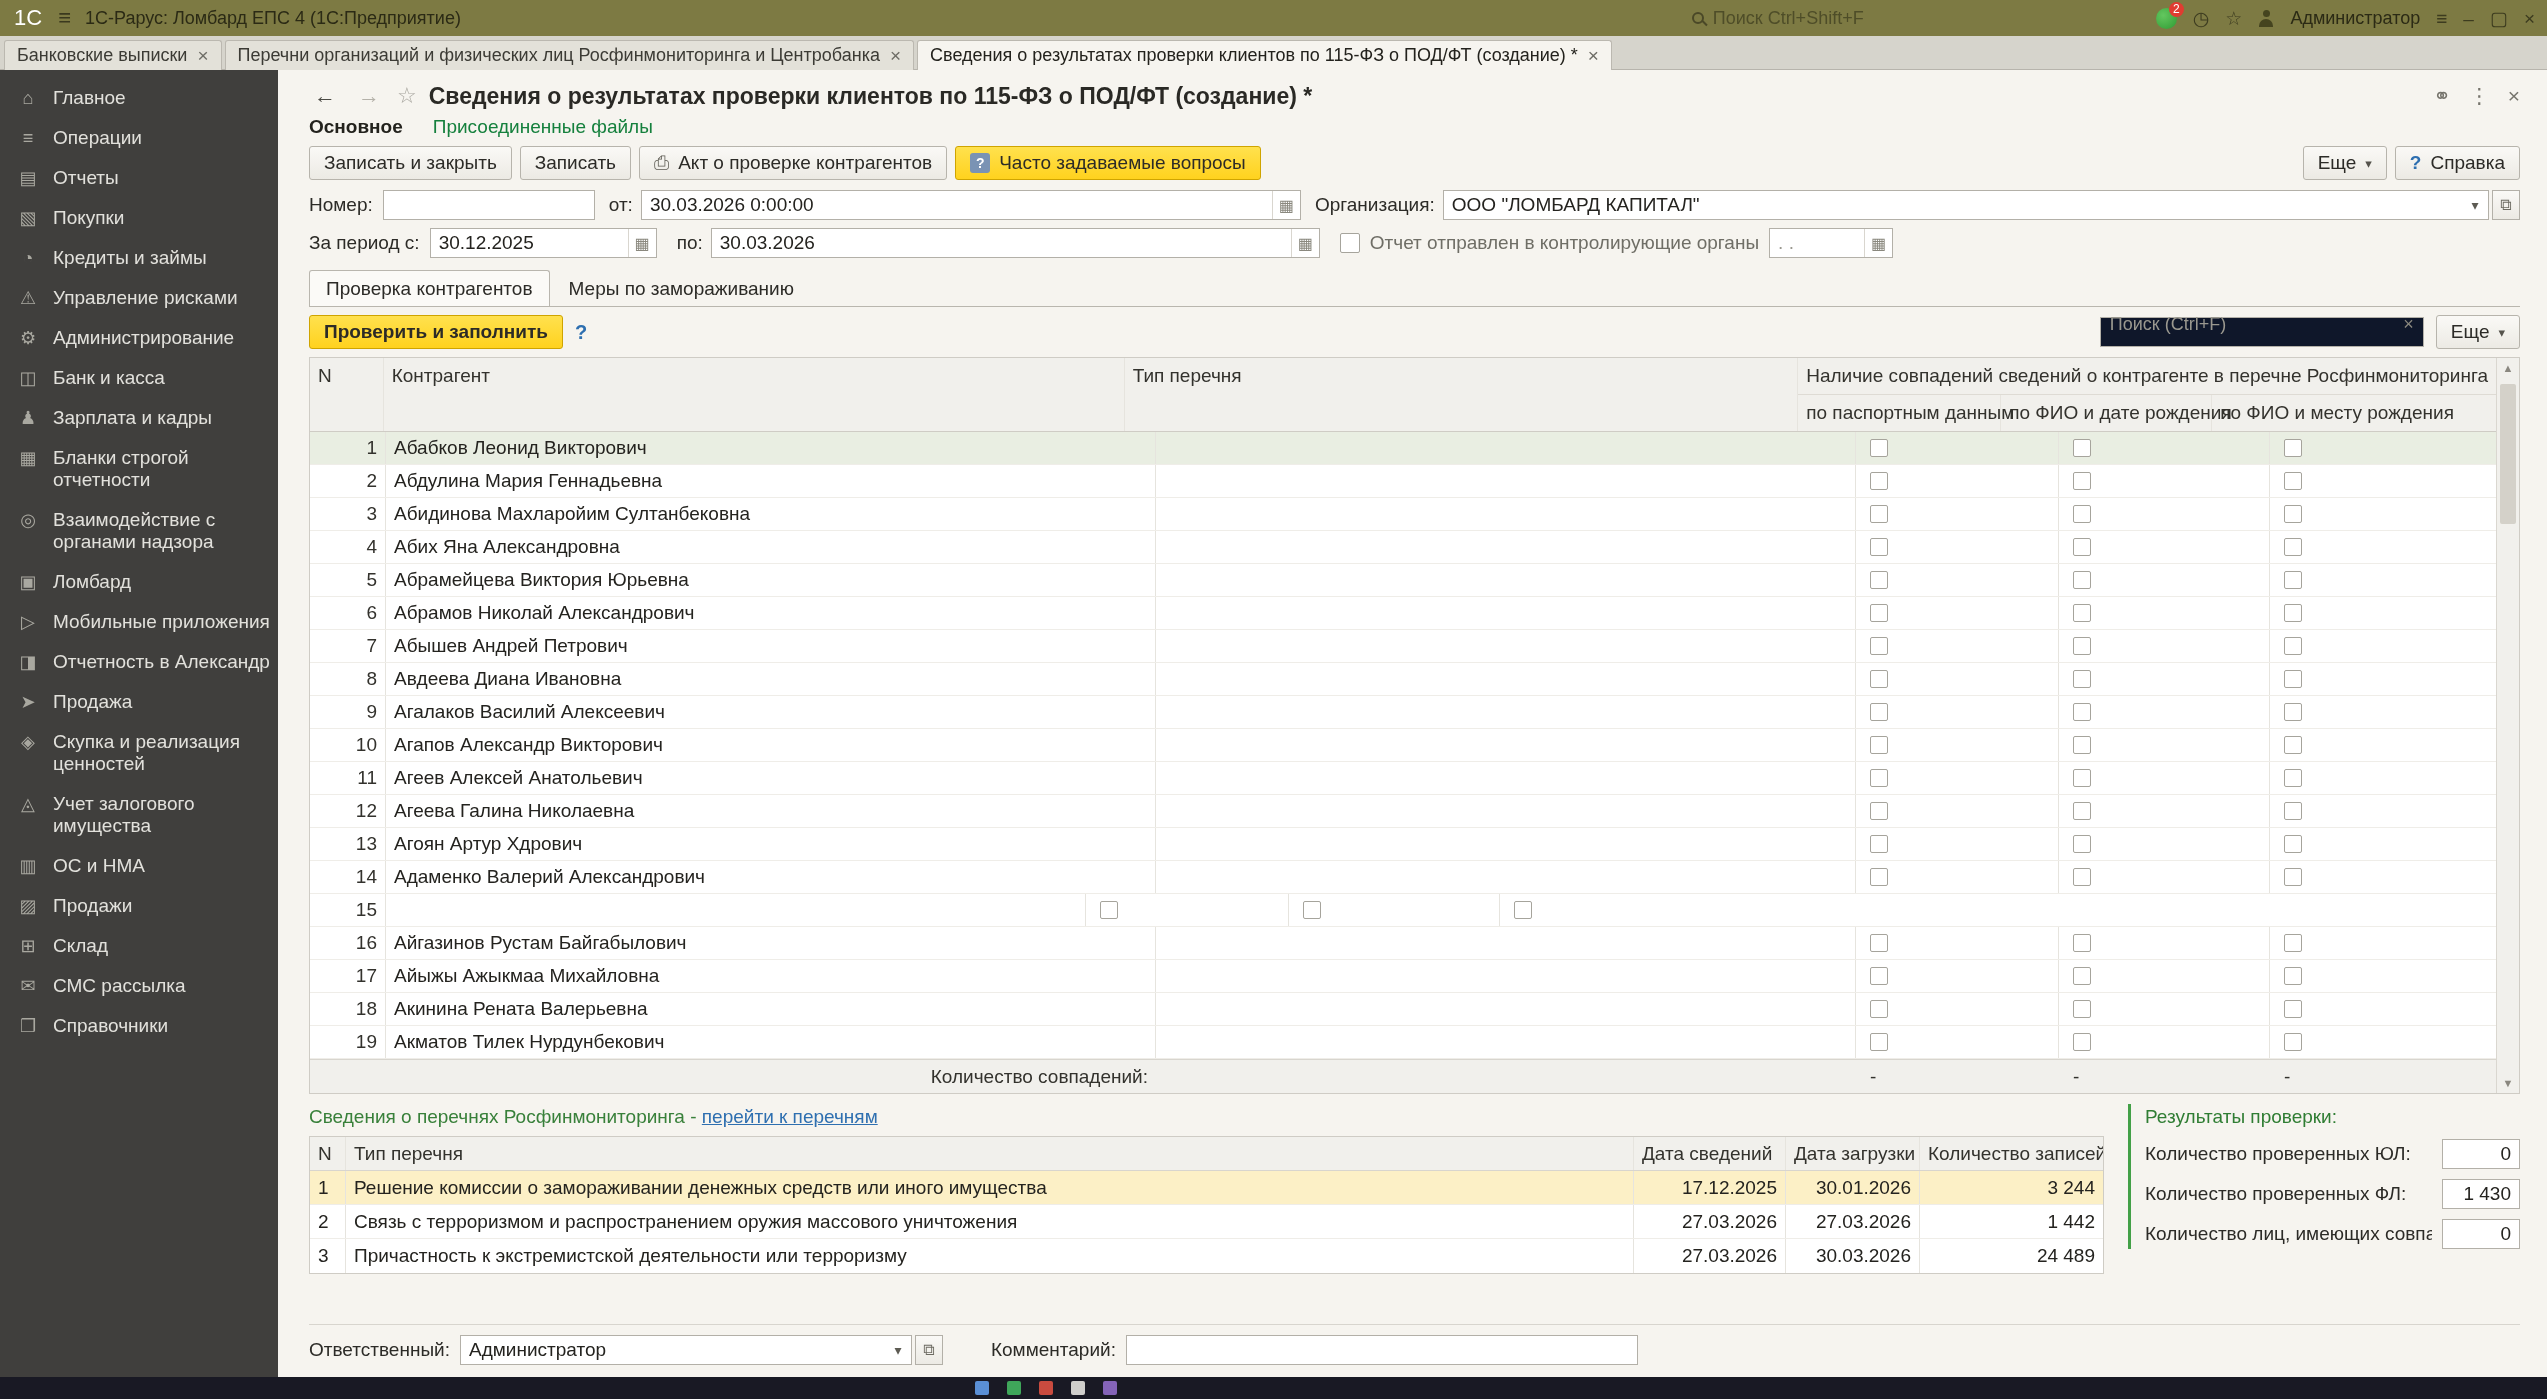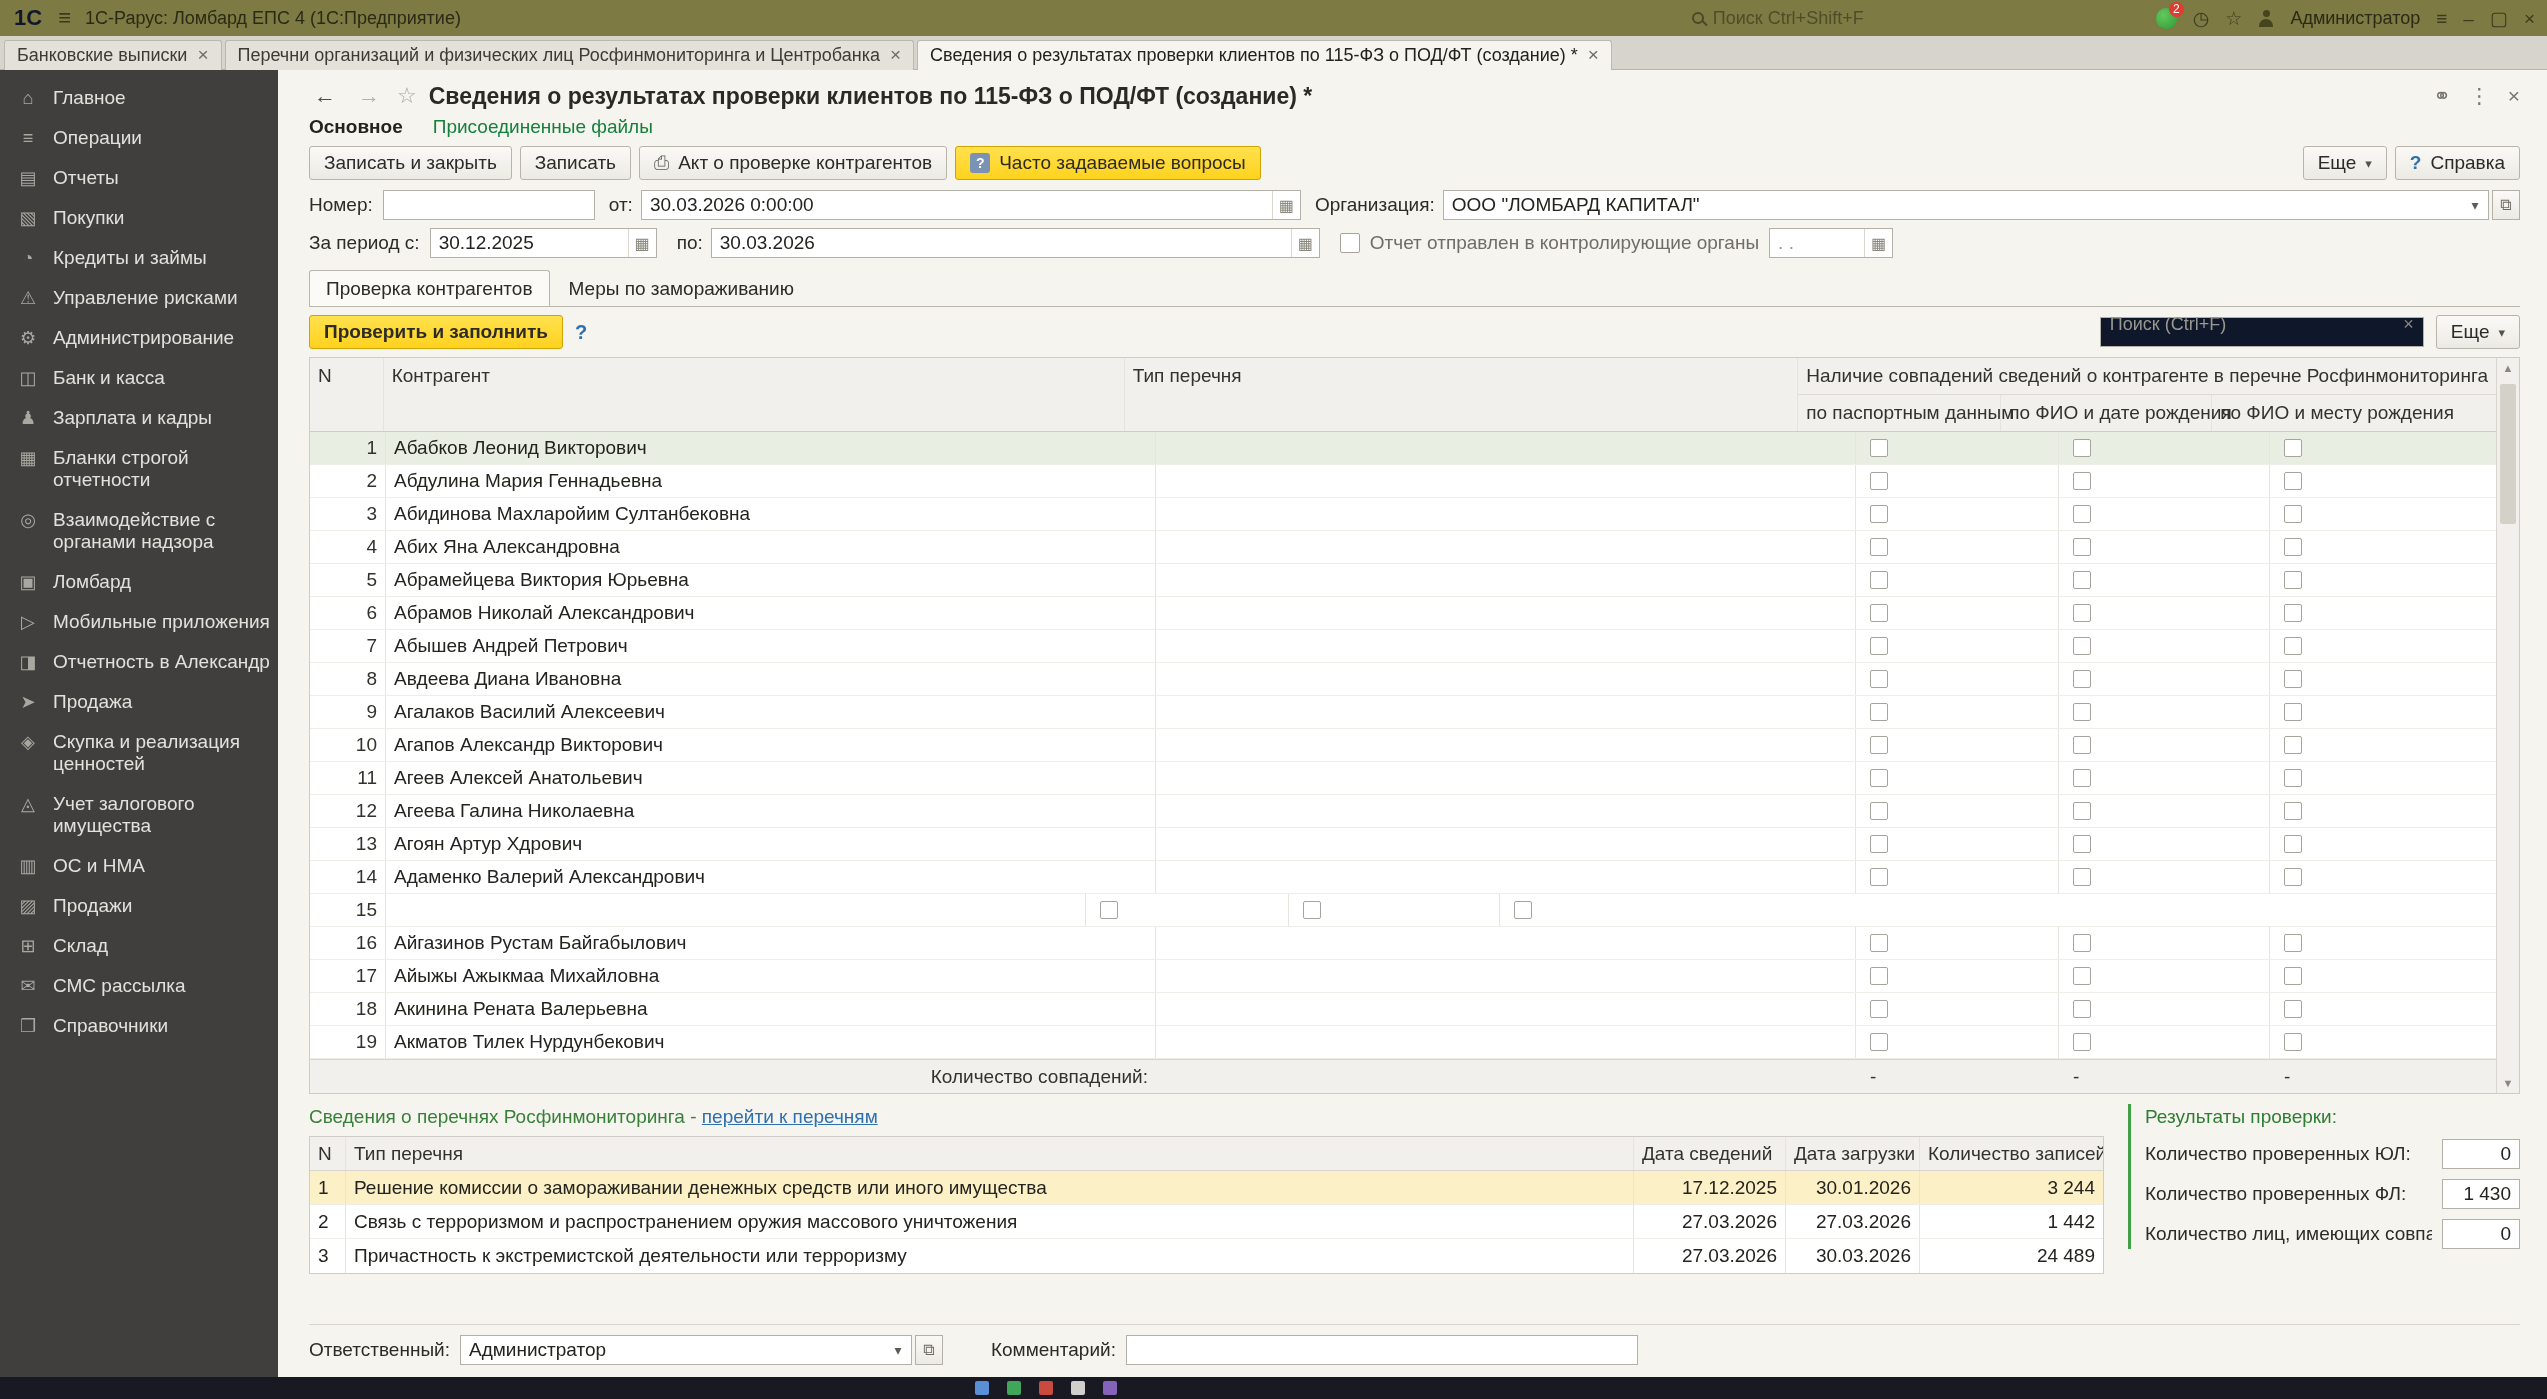--- a/index.html
+++ b/index.html
@@ -2,38 +2,38 @@
 <html><head>
 <meta charset="utf-8">
 <style>
   *{box-sizing:border-box;margin:0;padding:0}
   html,body{width:2547px;height:1399px;overflow:hidden}
   body{font-family:"Liberation Sans",sans-serif;font-size:19px;color:#24231f;background:#6b6b6b}
   .app{width:2547px;height:1399px;display:flex;flex-direction:column;overflow:hidden;background:#f6f4ef}
 
   
   .titlebar{height:36px;background:#7d7a43;display:flex;align-items:center;gap:14px;padding:0 12px;flex:0 0 auto;color:#26250f}
-  .logo{color:#0f172a;font-weight:bold;font-size:22px;background:#fff0;padding:0 2px}
+  .logo{color:#ffffff;font-weight:normal;font-size:22px;background:#fff0;padding:0 2px}
   .tb-burger{font-size:22px;color:#3a391e;cursor:pointer}
   .tb-title{font-size:18px;color:#2b2a15}
   .tb-search{margin-left:auto;display:flex;align-items:center;gap:9px;min-width:420px}
   .lens{width:12px;height:12px;border:2px solid #4a4827;border-radius:50%;position:relative;display:inline-block}
   .lens::after{content:'';position:absolute;width:7px;height:2px;background:#4a4827;transform:rotate(45deg);right:-6px;bottom:-2px}
   .tb-search-ph{color:rgba(40,40,18,.55);font-size:18px}
   .tb-icons{display:flex;align-items:center;gap:16px;margin-left:30px}
   .tbi{font-size:19px;color:#3c3b1f;cursor:pointer;line-height:1}
   .notif{width:21px;height:21px;border-radius:50%;background:radial-gradient(circle at 35% 35%,#63c75f,#2f9a33);position:relative;display:inline-block;cursor:pointer}
   .badge{position:absolute;top:-6px;right:-7px;min-width:15px;height:15px;background:#e03c31;color:#fff;border-radius:8px;font-size:12px;line-height:15px;text-align:center;padding:0 3px}
   .person{width:16px;height:17px;position:relative;display:inline-block}
   .person::before{content:'';position:absolute;top:0;left:5px;width:7px;height:7px;border-radius:50%;background:#45441f}
   .person::after{content:'';position:absolute;bottom:0;left:1px;width:14px;height:8px;border-radius:8px 8px 0 0;background:#45441f}
   .tb-user{font-size:18px;color:#2b2a15;cursor:pointer}
 
   
-  .tabbar{height:34px;background:#d6d4cc;display:flex;align-items:center;gap:3px;padding:4px 4px 0;border-bottom:1px solid #b7b4ac;flex:0 0 auto}
+  .tabbar{height:34px;background:#d6d4cc;display:flex;align-items:flex-start;gap:3px;padding:4px 4px 0;border-bottom:1px solid #b7b4ac;flex:0 0 auto}
   .wtab{height:30px;background:#e3e1d9;border:1px solid #bbb8b0;border-bottom:none;border-radius:3px 3px 0 0;display:flex;align-items:center;gap:10px;padding:0 12px;font-size:18px;color:#3c3b35;white-space:nowrap;cursor:pointer;overflow:hidden}
   .wtab.active{background:#f6f4ef;color:#23221d}
   .wtab-close{color:#6e6d66;font-size:19px}
 
   
   .workspace{flex:1;display:flex;min-height:0}
   .sidebar{width:278px;background:#403f3d;padding-top:8px;flex:0 0 auto;overflow:hidden}
   .side-item{display:flex;gap:13px;padding:9px 8px 9px 16px;color:#e2e1dc;font-size:19px;line-height:22px;cursor:pointer;align-items:flex-start}
   .side-icon{width:24px;text-align:center;color:#a9a8a0;font-size:18px;flex:0 0 auto}
 

